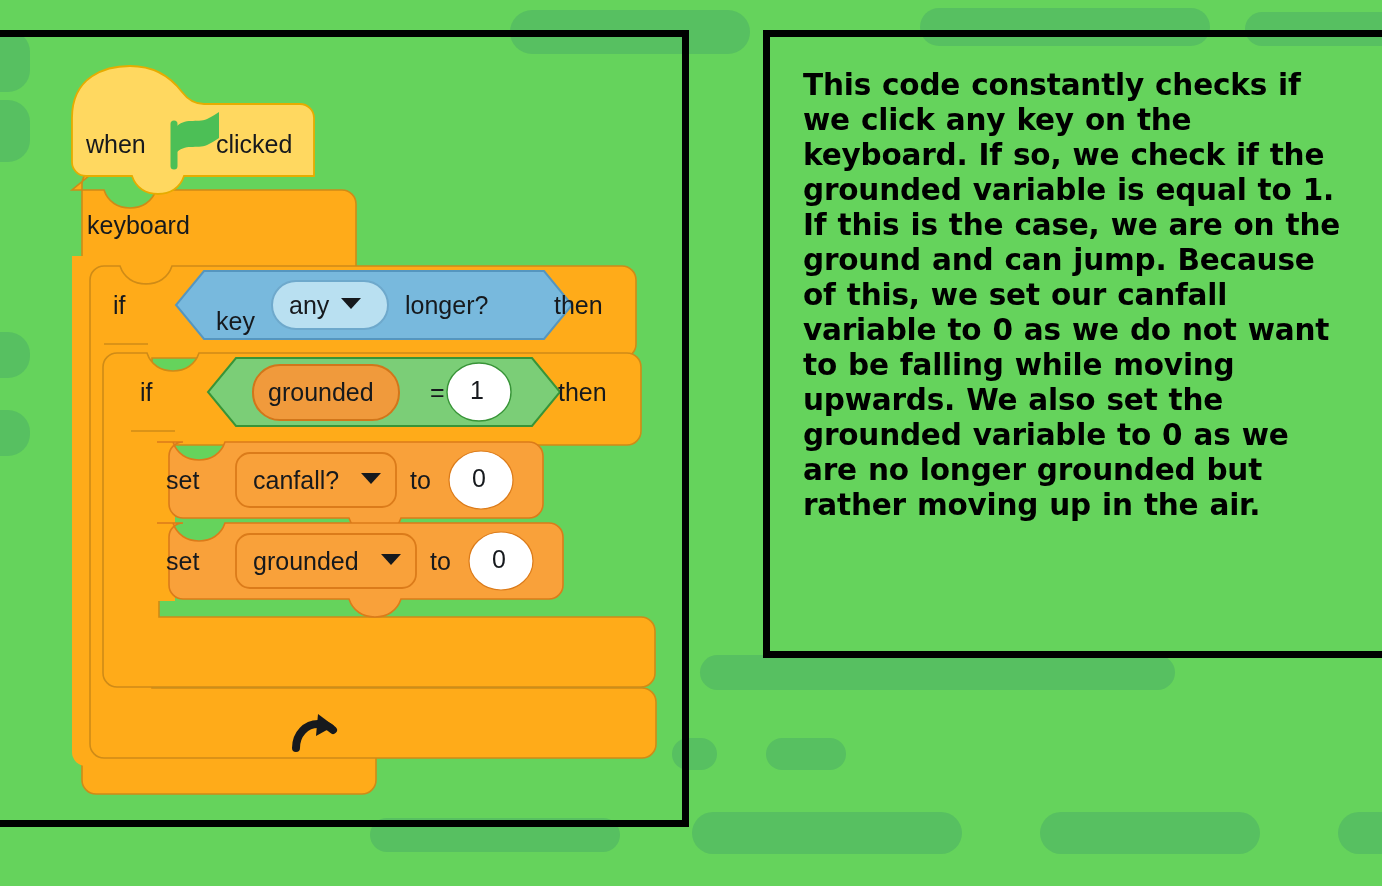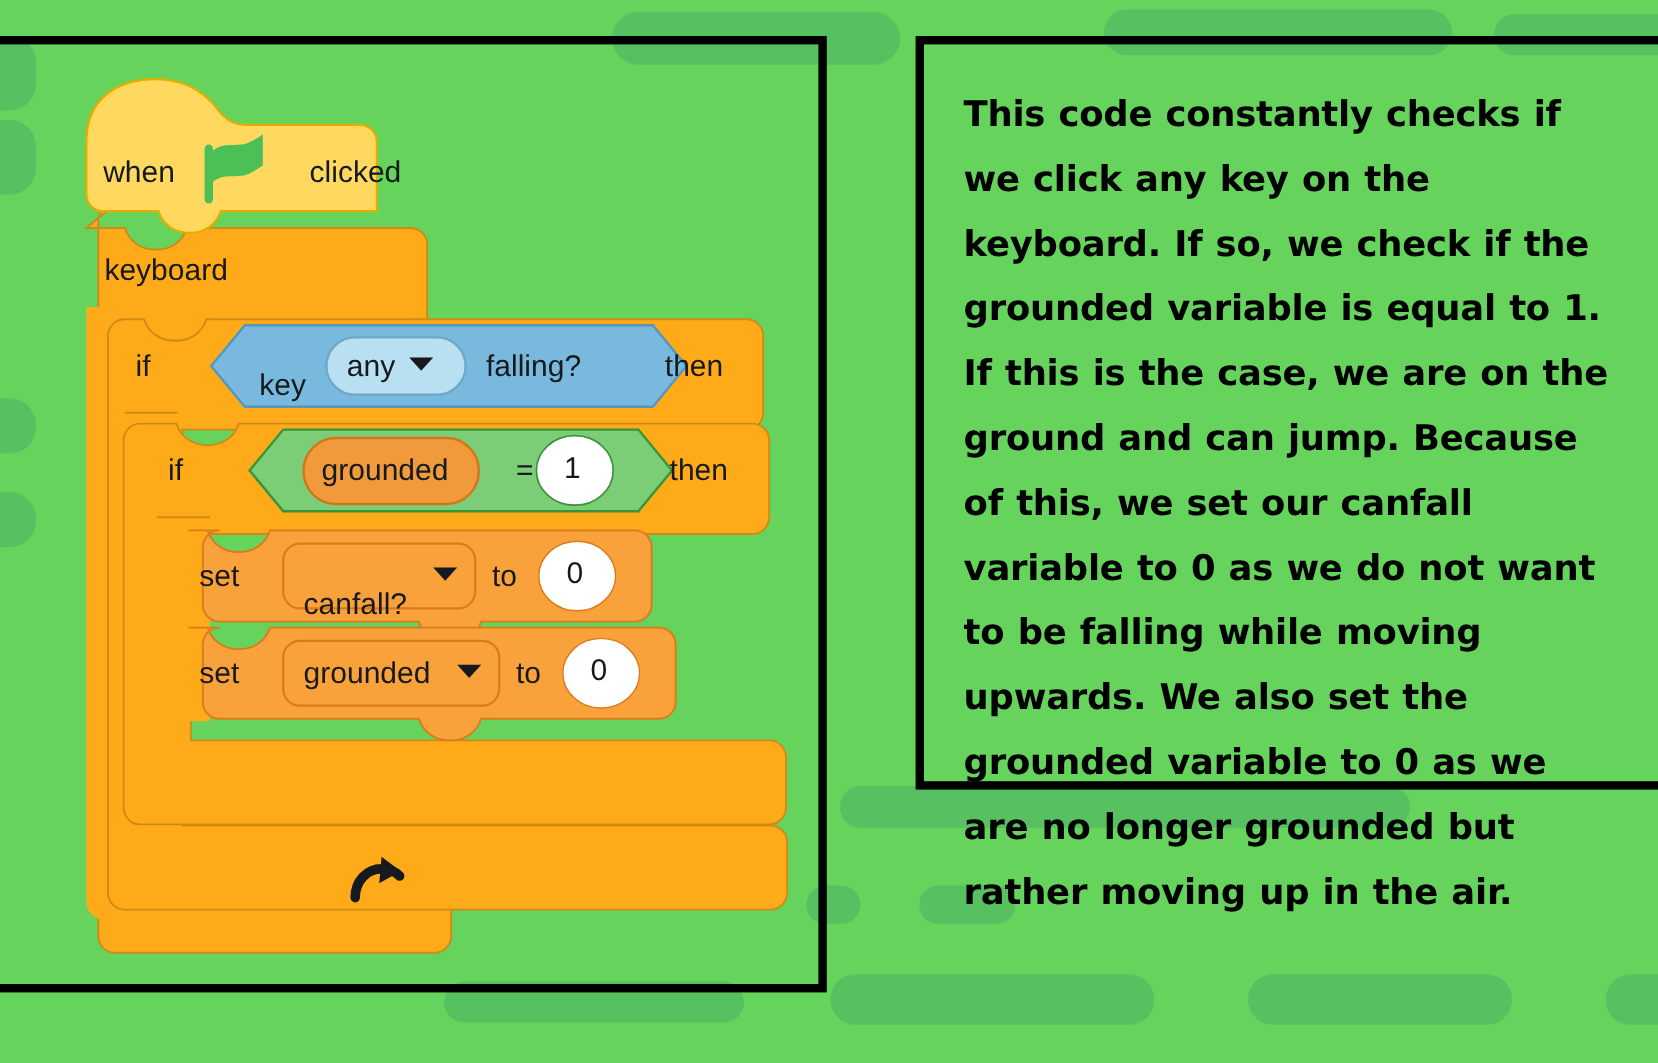--- a/index.html
+++ b/index.html
@@ -36,21 +36,21 @@
   
   .notes-text {
     position: absolute;
     left: 803px;
     top: 68px;
     width: 540px;
     color: #000;
     font-family: "DejaVu Sans", sans-serif;
     font-weight: bold;
     font-size: 29.5px;
-    line-height: 54px;
+    line-height: 35px;
     letter-spacing: -0.2px;
     word-spacing: 1px;
   }
 
   
   #script { position: absolute; left: 0; top: 0; width: 700px; height: 830px; text-decoration: underline; }
 
   .blk-text {
     position: absolute;
     font-family: "Liberation Sans", sans-serif;
@@ -243,39 +243,39 @@
       <path d="M296,748
                c0,-14 10,-24 22,-24
                c6,0 11,2 15,6" stroke="#16191d" stroke-width="8" fill="none" stroke-linecap="round"></path>
       <path d="M318,714 l16,12 -18,10 z" fill="#16191d"></path>
     </g>
 
   </svg>
 
   
   <span class="blk-text" style="left:86px;  top:130px;">when</span>
-  <span class="blk-text" style="left:216px; top:130px;margin-left:42px;">clicked</span>
+  <span class="blk-text" style="left:216px; top:130px;">clicked</span>
 
   <span class="blk-text" style="left:87px;  top:211px;">keyboard</span>
 
   <span class="blk-text" style="left:113px; top:291px;">if</span>
   <span class="blk-text" style="left:216px; top:291px;margin-top:16px;">key</span>
   <span class="blk-text" style="left:289px; top:291px;">any</span>
   <span class="tri" style="left:341px; top:298px;"></span>
-  <span class="blk-text" style="left:405px; top:291px;">falling?</span>
+  <span class="blk-text" style="left:405px; top:291px;">longer?</span>
   <span class="blk-text" style="left:554px; top:291px;">then</span>
 
   <span class="blk-text" style="left:140px; top:378px;">if</span>
   <span class="blk-text" style="left:268px; top:378px;">grounded</span>
   <span class="blk-text" style="left:430px; top:378px;">=</span>
   <span class="blk-text" style="left:470px; top:376px;">1</span>
   <span class="blk-text" style="left:558px; top:378px;">then</span>
 
   <span class="blk-text" style="left:166px; top:466px;">set</span>
-  <span class="blk-text" style="left:253px; top:466px;margin-top:24px;">canfall?</span>
+  <span class="blk-text" style="left:253px; top:466px;">canfall?</span>
   <span class="tri" style="left:361px; top:473px;"></span>
   <span class="blk-text" style="left:410px; top:466px;">to</span>
   <span class="blk-text" style="left:472px; top:464px;">0</span>
 
   <span class="blk-text" style="left:166px; top:547px;">set</span>
   <span class="blk-text" style="left:253px; top:547px;">grounded</span>
   <span class="tri" style="left:381px; top:554px;"></span>
   <span class="blk-text" style="left:430px; top:547px;">to</span>
   <span class="blk-text" style="left:492px; top:545px;">0</span>
 </div>

